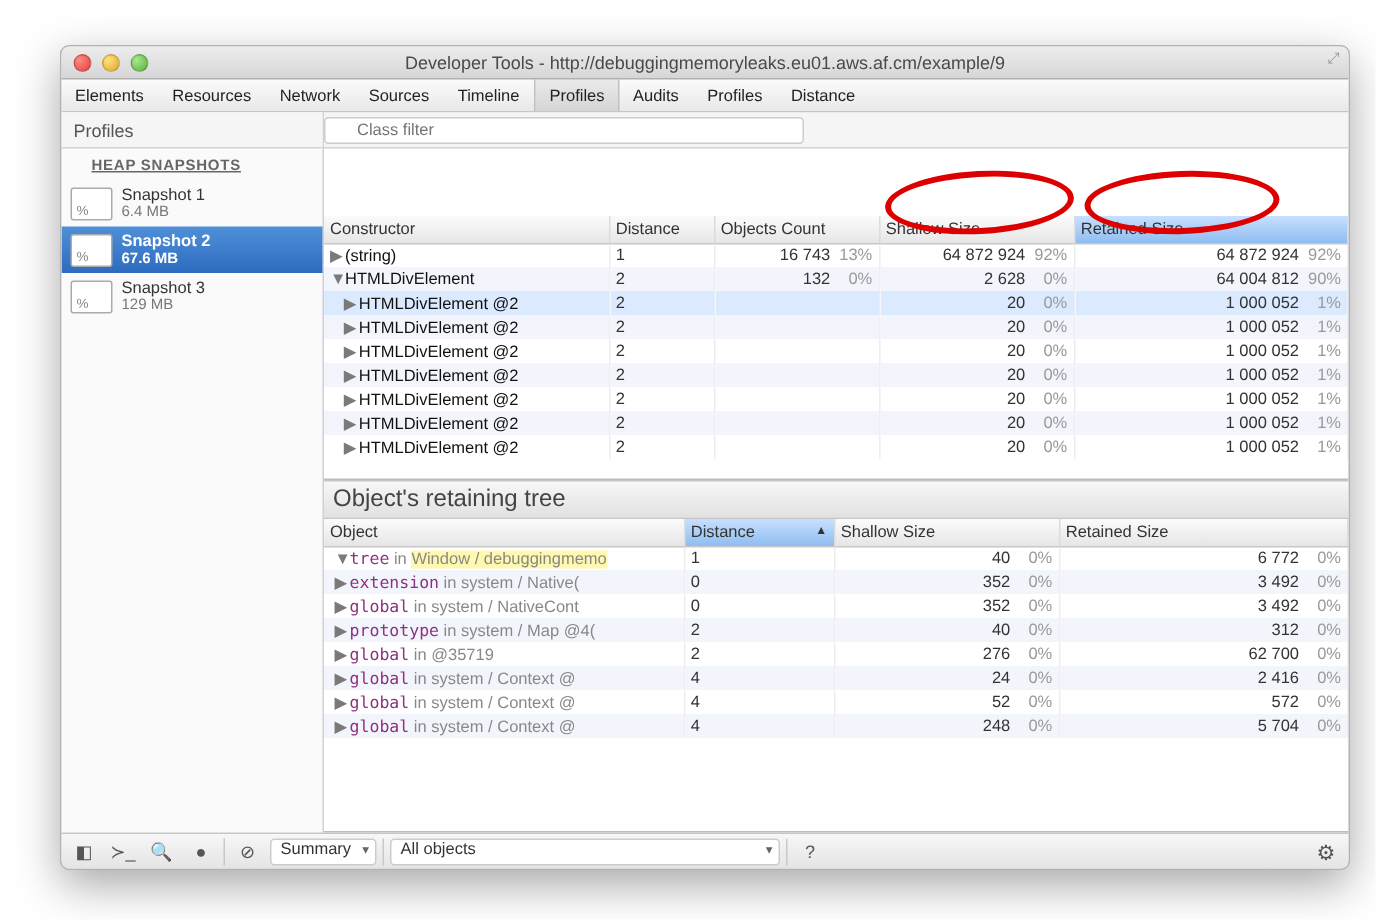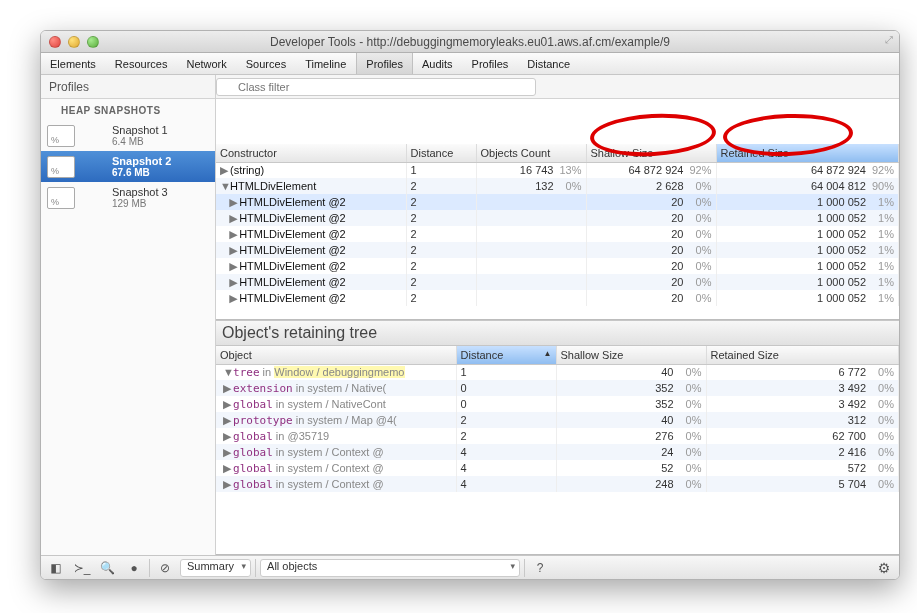--- a/index.html
+++ b/index.html
@@ -14,25 +14,25 @@
   .title { position: absolute; left: 0; right: 0; text-align: center; color: #4a4a4a; font-size: 12px; }
   .expand { position: absolute; right: 6px; top: 3px; color: #999; font-size: 10px; }
   .tabs { height: 22px; background: linear-gradient(#fbfbfb,#e8e8e8); border-bottom: 1px solid #c6c6c6; display: flex; align-items: stretch; font-size: 11px; }
   .tab { padding: 0 9px; display:flex; align-items:center; border-right: 1px solid transparent; cursor: default; color:#222; }
   .tab.active { background: linear-gradient(#eaeaea,#d5d5d5); border-left:1px solid #c0c0c0; border-right:1px solid #c0c0c0; }
   .body { flex: 1; display: flex; min-height: 0; }
   .sidebar { width: 175px; border-right: 1px solid #d0d0d0; background: #fafafa; display:flex; flex-direction:column; }
   .filterbar { height: 24px; border-bottom: 1px solid #d3d3d3; display:flex; align-items: center; background:#f5f5f5;}
   .filterbar .lbl { width: 175px; padding-left: 8px; font-size: 12px; color:#555;}
   .filterbar input { flex:0 0 320px; margin-left: 0; height: 18px; border:1px solid #ccc; border-radius: 3px; padding: 1px 21px; font-size:11px; color:#555; }
-  .sb-head { font-size: 10px; color: #666; letter-spacing: 0.5px; padding: 6px 20px 4px; font-weight: bold;}
+  .sb-head { font-size: 10px; color: #666; letter-spacing: 0.5px; padding: 6px 20px 4px; font-weight: bold; text-decoration: underline;}
   .snap { display:flex; align-items:center; gap:6px; padding: 4px 6px; cursor:default; }
   .snap .ico { width: 28px; height: 22px; background: #fff; border:1px solid #aaa; border-radius:2px; position:relative; }
   .snap .ico:before { content:"%"; position:absolute; bottom:1px; left:3px; font-size:9px; color:#888;}
-  .snap .meta { display:flex; flex-direction:column;margin-left:31px; }
+  .snap .meta { display:flex; flex-direction:column; }
   .snap .name { font-size: 11px; }
   .snap .size { font-size: 10px; color:#777; }
   .snap.selected { background: linear-gradient(#4f90d8,#2d6bbf); }
   .snap.selected .name, .snap.selected .size { color: #fff; font-weight:bold; }
   .main { flex:1; display:flex; flex-direction:column; min-width:0; }
   .grid { flex:1; overflow:hidden; display:flex; flex-direction:column; border-bottom:1px solid #bdbdbd; min-height: 0; }
   table { width: 100%; border-collapse: collapse; table-layout: fixed; font-size: 11px; }
   th { text-align:left; background: linear-gradient(#fbfbfb,#e6e6e6); border-bottom:1px solid #c8c8c8; border-right:1px solid #dcdcdc; padding: 2px 4px; font-weight: normal; color:#333; height:18px;}
   th.sorted { background: linear-gradient(#c7e0ff,#8fbdf0); }
   td { border-right:1px solid #eee; padding: 1px 4px; height:16px; white-space:nowrap; overflow:hidden; }

